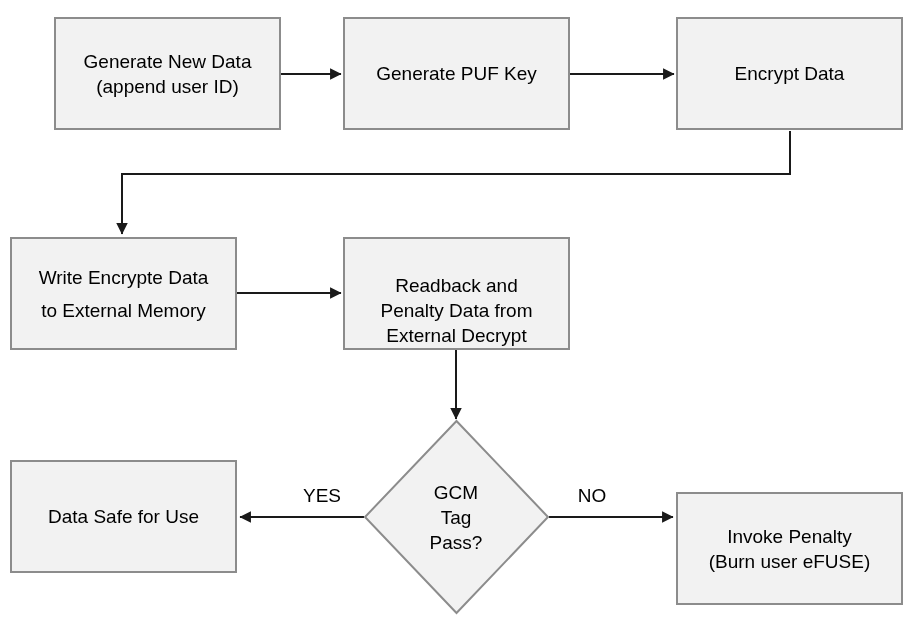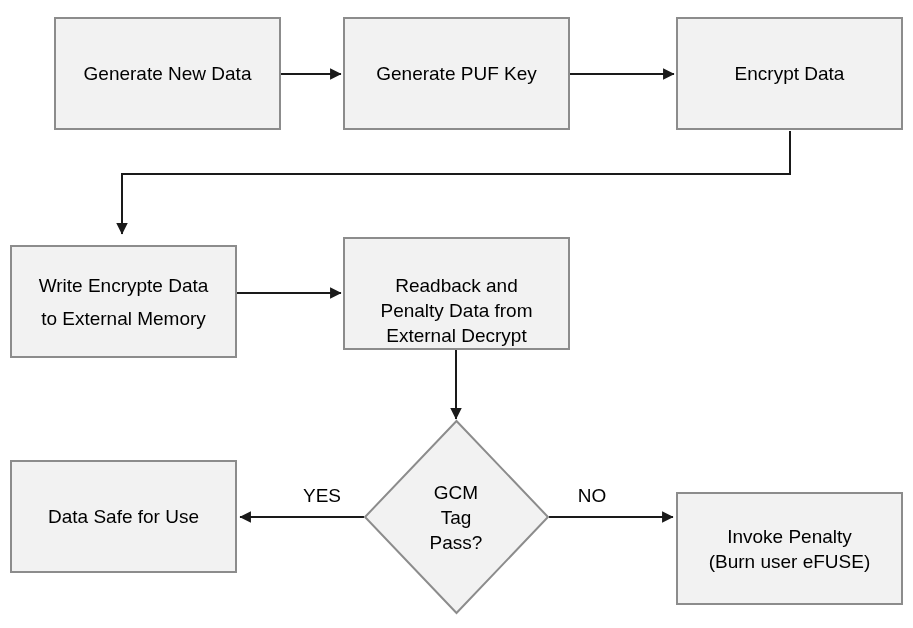--- a/index.html
+++ b/index.html
@@ -75,31 +75,32 @@
 
     <path d="M364,517 L240,517" stroke="#1a1a1a" stroke-width="2" fill="none" marker-end="url(#arrow)"></path>
 
     <path d="M549,517 L673,517" stroke="#1a1a1a" stroke-width="2" fill="none" marker-end="url(#arrow)"></path>
 
     <polygon points="456.5,421 548,517 456.5,613 365,517" fill="#f2f2f2" stroke="#8c8c8c" stroke-width="2"></polygon>
   </svg>
 
   <div class="node" style="left:10px;top:17px;margin-left:44px;">
     <span>Generate New Data</span>
+    <span>(append user ID)</span>
   </div>
 
   <div class="node" style="left:343px;top:17px;">
     <span>Generate PUF Key</span>
   </div>
 
   <div class="node" style="left:676px;top:17px;">
     <span>Encrypt Data</span>
   </div>
 
-  <div class="node" style="left:10px;top:245px;gap:8px;">
+  <div class="node" style="left:10px;top:237px;gap:8px;">
     <span>Write Encrypte Data</span>
     <span>to External Memory</span>
   </div>
 
   <div class="node" style="left:343px;top:237px;justify-content:flex-end;">
     <span>Readback and</span>
     <span>Penalty Data from</span>
     <span>External Decrypt</span>
   </div>
 

